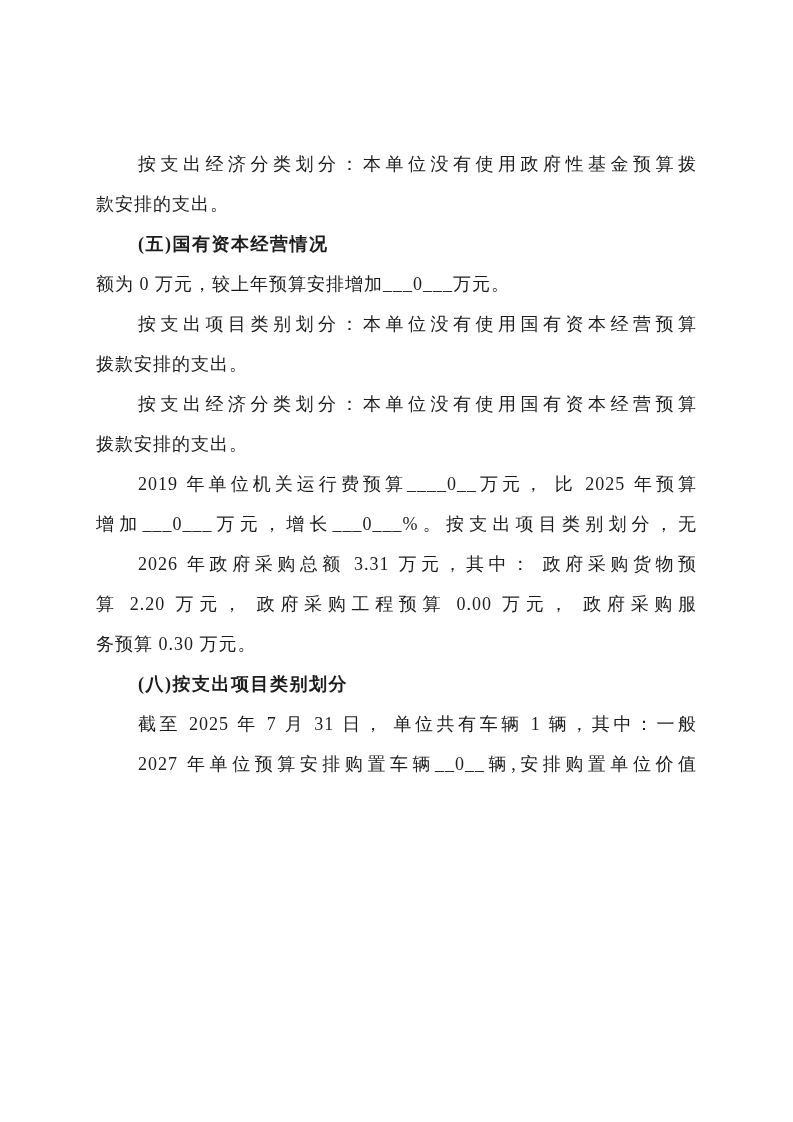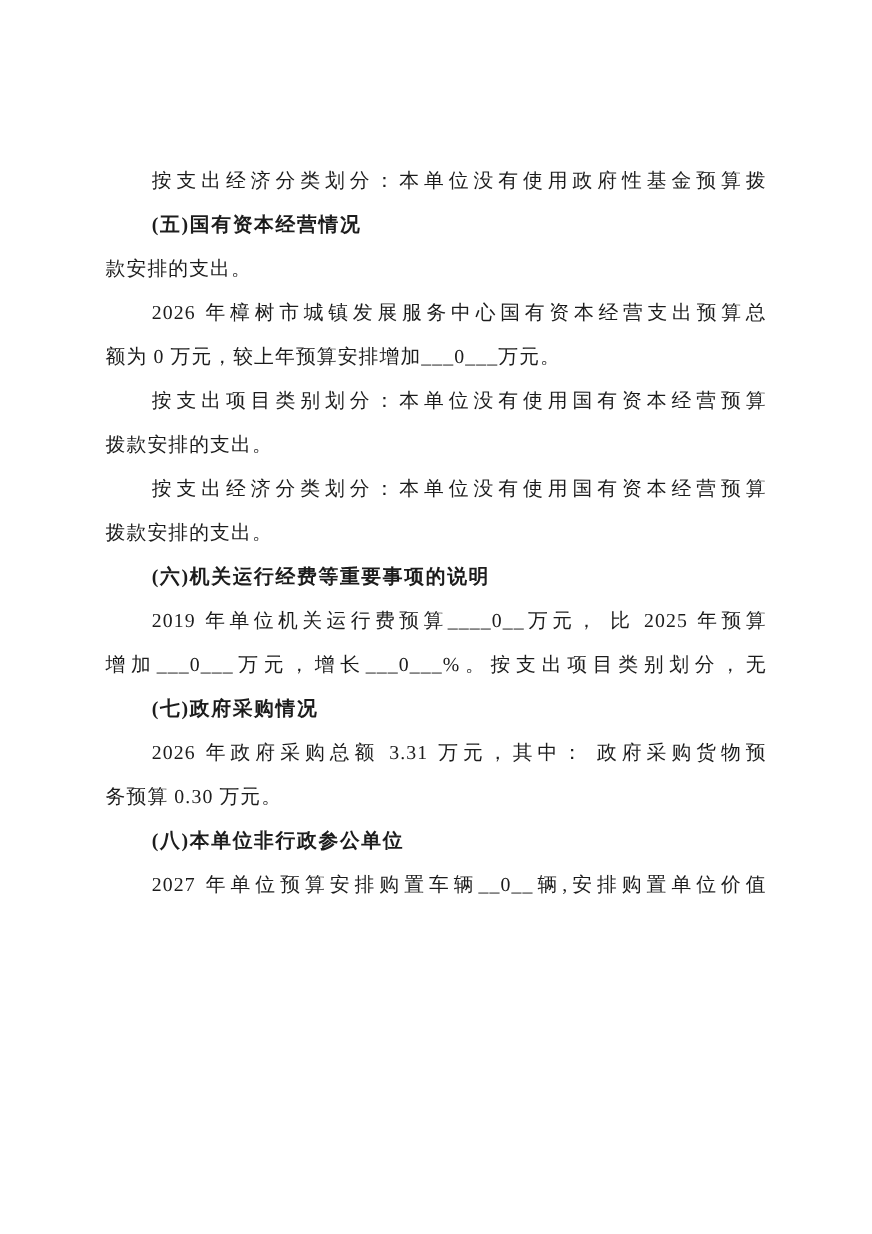--- a/index.html
+++ b/index.html
@@ -47,30 +47,29 @@
     font-weight: 700;
     letter-spacing: 1.5px;
   }
 </style>
 </head>
 <body>
 
 <div class="page">
   <div class="content">
     <div class="ln indent just">按支出经济分类划分：本单位没有使用政府性基金预算拨</div>
+    <div class="ln">款安排的支出。</div>
     <div class="ln indent hd">(五)国有资本经营情况</div>
-    <div class="ln">款安排的支出。</div>
-    <div class="ln indent just">2026 年樟树市城镇发展服务中心国有资本经营支出预算总</div>
     <div class="ln">额为 0 万元，较上年预算安排增加___0___万元。</div>
     <div class="ln indent just">按支出项目类别划分：本单位没有使用国有资本经营预算</div>
     <div class="ln">拨款安排的支出。</div>
     <div class="ln indent just">按支出经济分类划分：本单位没有使用国有资本经营预算</div>
     <div class="ln">拨款安排的支出。</div>
-    <div class="ln indent hd">(六)机关运行经费等重要事项的说明</div>
     <div class="ln indent just">2019 年单位机关运行费预算____0__万元， 比 2025 年预算</div>
     <div class="ln just">增加___0___万元，增长___0___%。按支出项目类别划分，无</div>
-    <div class="ln indent hd">(七)政府采购情况</div>
     <div class="ln indent just">2026 年政府采购总额 3.31 万元，其中： 政府采购货物预</div>
+    <div class="ln just">算 2.20 万元， 政府采购工程预算 0.00 万元， 政府采购服</div>
     <div class="ln">务预算 0.30 万元。</div>
-    <div class="ln indent hd">(八)本单位非行政参公单位</div>
+    <div class="ln indent hd">(八)按支出项目类别划分</div>
+    <div class="ln indent just">截至 2025 年 7 月 31 日， 单位共有车辆 1 辆，其中：一般</div>
     <div class="ln indent just">2027 年单位预算安排购置车辆__0__辆,安排购置单位价值</div>
   </div>
 </div>
 
 </body></html>

